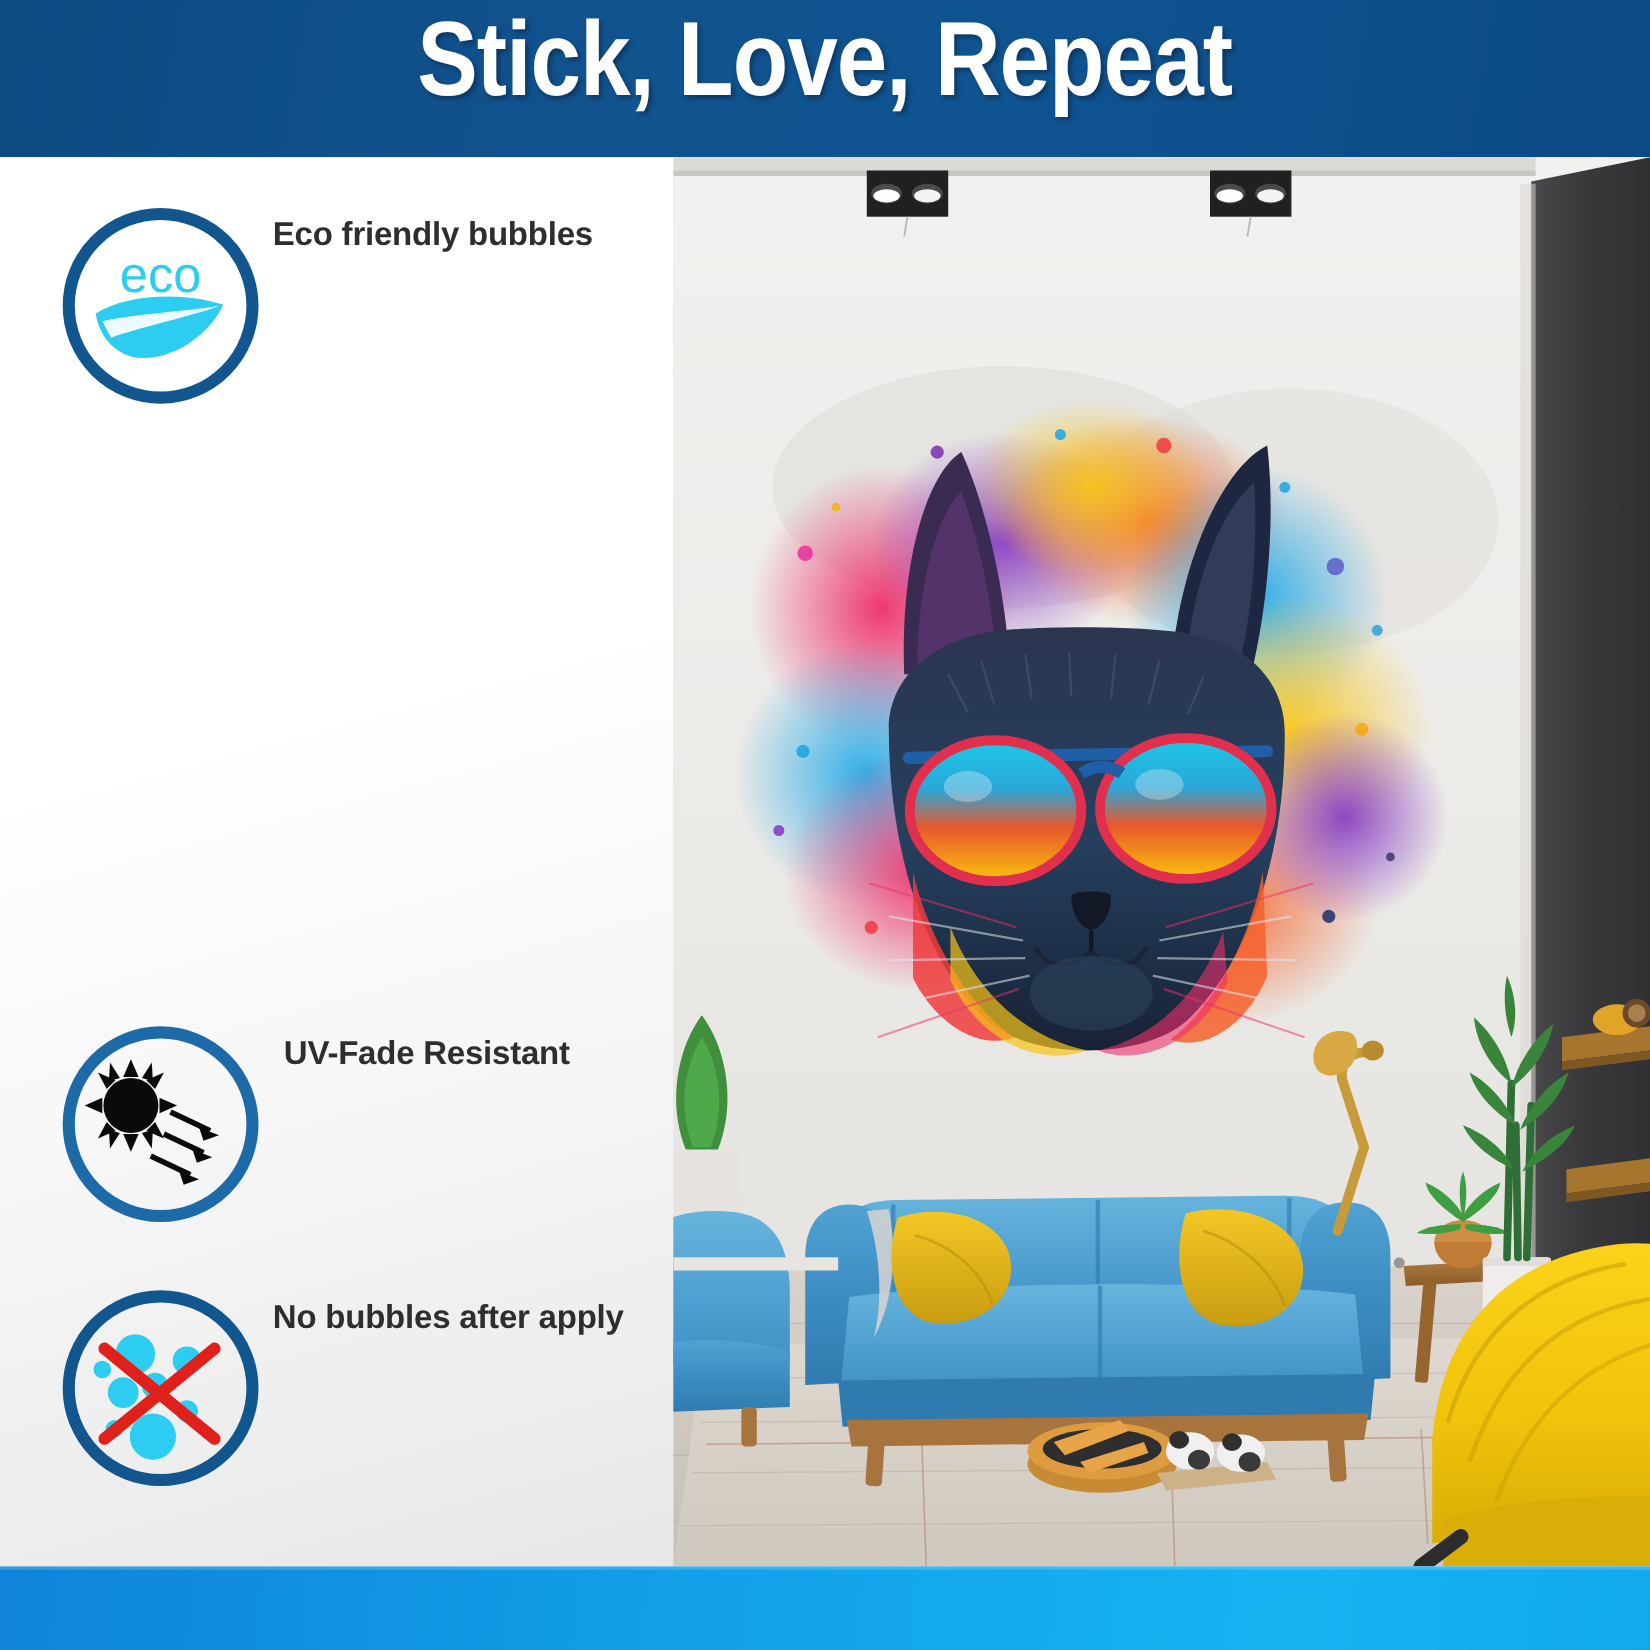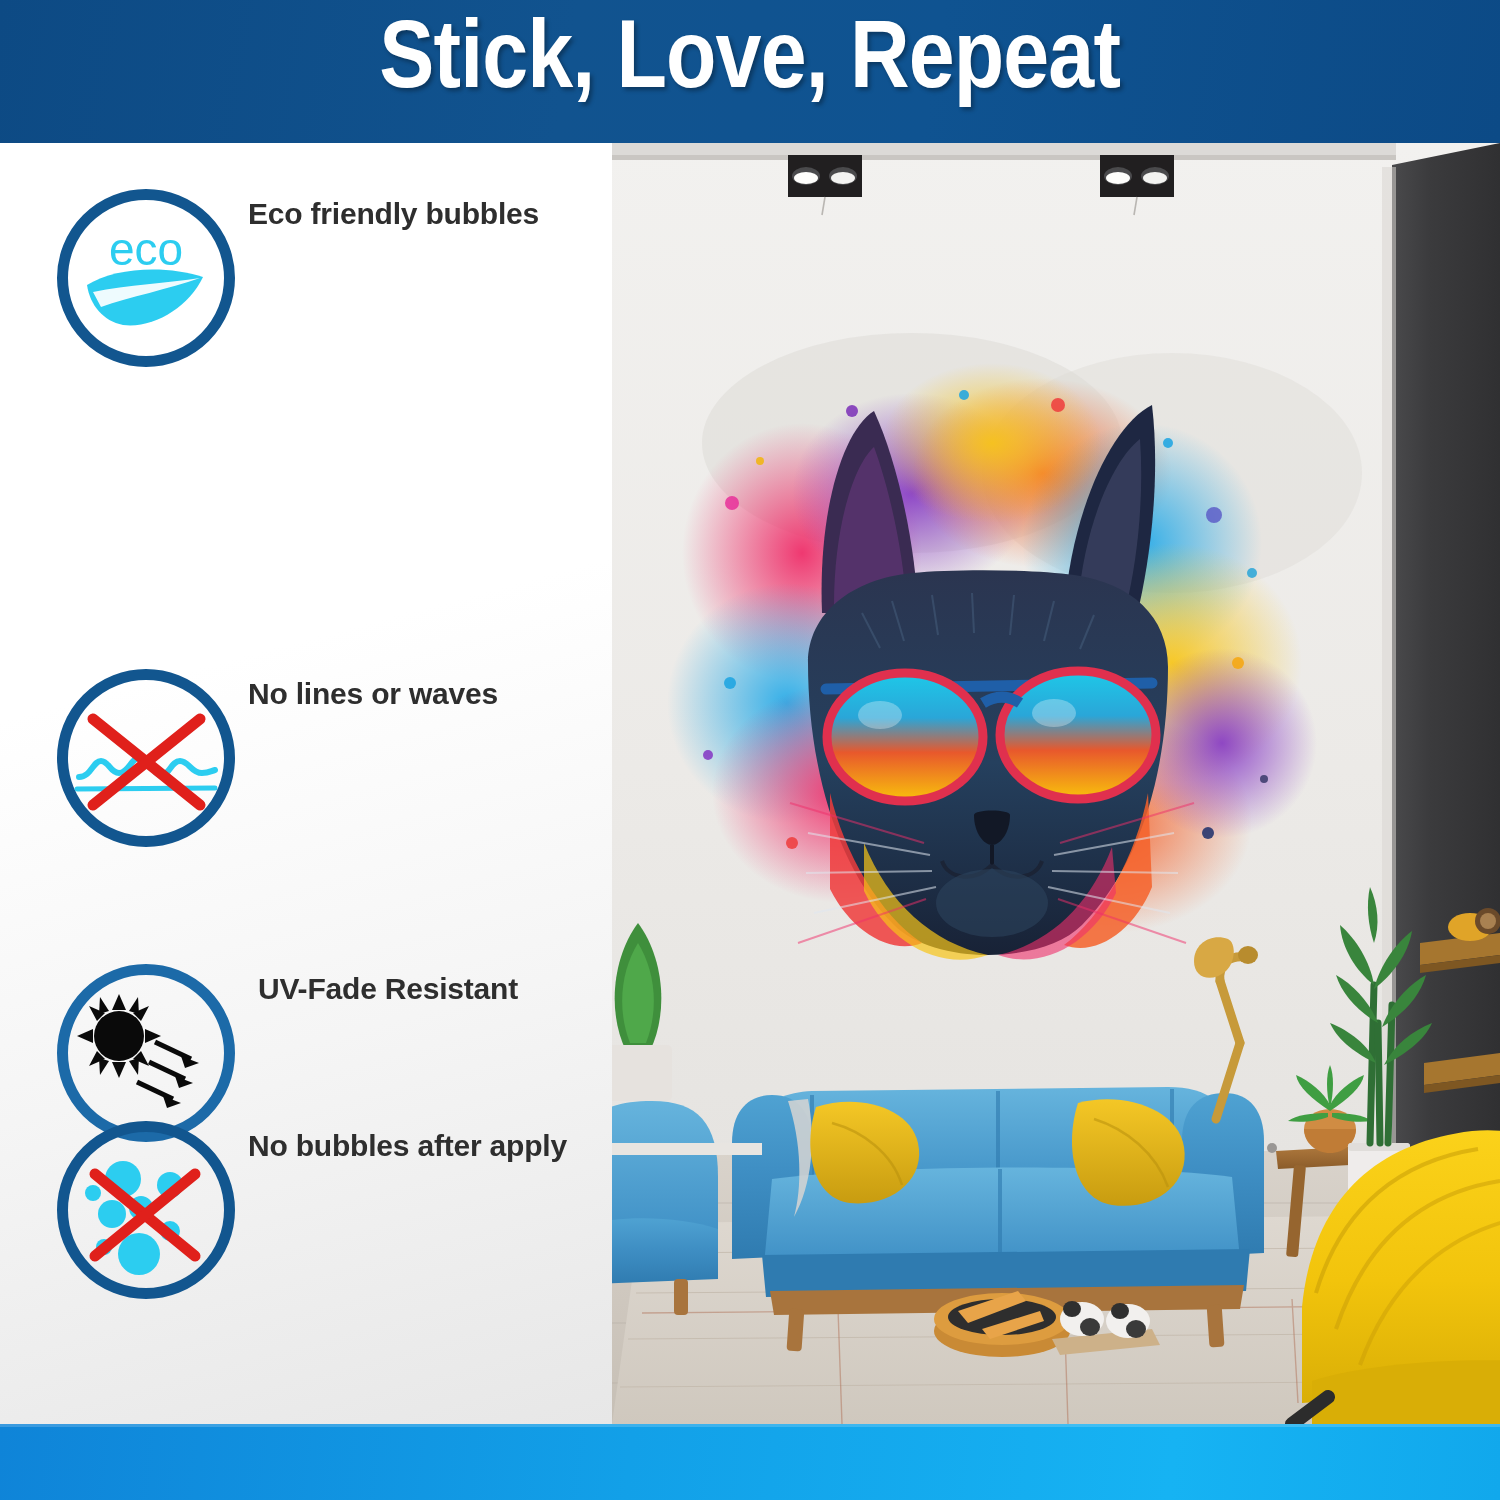--- a/index.html
+++ b/index.html
@@ -100,35 +100,22 @@
         <svg class="icon-svg" viewBox="0 0 178 178">
           <text x="89" y="76" font-family="Liberation Sans, sans-serif" font-size="46" fill="#2ccdf0" text-anchor="middle">eco</text>
           <path d="M30 96 C58 78, 110 76, 146 88 C132 118, 96 140, 66 136 C46 132, 33 116, 30 96 Z" fill="#2ccdf0"></path>
           <path d="M36 103 C70 96, 112 94, 143 89 C112 100, 72 108, 44 118 Z" fill="#ffffff" opacity="0.92"></path>
         </svg>
       </div>
       <div class="feature-label">Eco friendly bubbles</div>
     </div>
 
 
-    <div class="feature-row" style="top:516px;">
-      <div class="feature-icon-wrap">
-        <div class="feature-circle"></div>
-        <svg class="icon-svg" viewBox="0 0 178 178">
-          <path d="M22 108 C34 108, 36 92, 44 92 C52 92, 53 104, 62 104 C72 104, 74 88, 84 88
-                   C94 88, 95 106, 104 106 C113 106, 114 92, 123 92 C132 92, 134 104, 145 104 C152 104, 154 102, 158 101" fill="none" stroke="#2ccdf0" stroke-width="6" stroke-linecap="round" stroke-linejoin="round"></path>
-          <path d="M20 120 L158 119" fill="none" stroke="#2ccdf0" stroke-width="5" stroke-linecap="round"></path>
-          <line x1="36" y1="50" x2="143" y2="136" stroke="#e0201b" stroke-width="11" stroke-linecap="round"></line>
-          <line x1="143" y1="50" x2="36" y2="136" stroke="#e0201b" stroke-width="11" stroke-linecap="round"></line>
-        </svg>
-      </div>
-      <div class="feature-label">No lines or waves</div>
-    </div>
-
-    <div class="feature-row" style="top:811px;">
+
+    <div class="feature-row" style="top:780px;">
       <div class="feature-icon-wrap">
         <div class="feature-circle" style="border-color:#1c6aa8;"></div>
         <svg class="icon-svg" viewBox="0 0 178 178">
           <circle cx="62" cy="72" r="25" fill="#0a0a0a"></circle>
           <g fill="#0a0a0a">
             <polygon points="62,30 55,46 69,46"></polygon>
             <polygon points="62,114 55,98 69,98"></polygon>
             <polygon points="20,72 36,65 36,79"></polygon>
             <polygon points="104,72 88,65 88,79"></polygon>
             <polygon points="32,42 48,49 40,57"></polygon>
@@ -148,21 +135,21 @@
           <g fill="#0a0a0a">
             <polygon points="142,99 124,92 128,104"></polygon>
             <polygon points="136,119 118,112 122,124"></polygon>
             <polygon points="124,139 106,132 110,144"></polygon>
           </g>
         </svg>
       </div>
       <div class="feature-label indented">UV-Fade Resistant</div>
     </div>
 
-    <div class="feature-row" style="top:968px;padding-left:44px;">
+    <div class="feature-row" style="top:1020px;padding-left:44px;">
       <div class="feature-icon-wrap">
         <div class="feature-circle"></div>
         <svg class="icon-svg" viewBox="0 0 178 178">
           <g fill="#2ccdf0">
             <circle cx="66" cy="58" r="18"></circle>
             <circle cx="36" cy="72" r="8"></circle>
             <circle cx="113" cy="64" r="13"></circle>
             <circle cx="55" cy="93" r="14"></circle>
             <circle cx="84" cy="87" r="12"></circle>
             <circle cx="113" cy="110" r="10"></circle>

